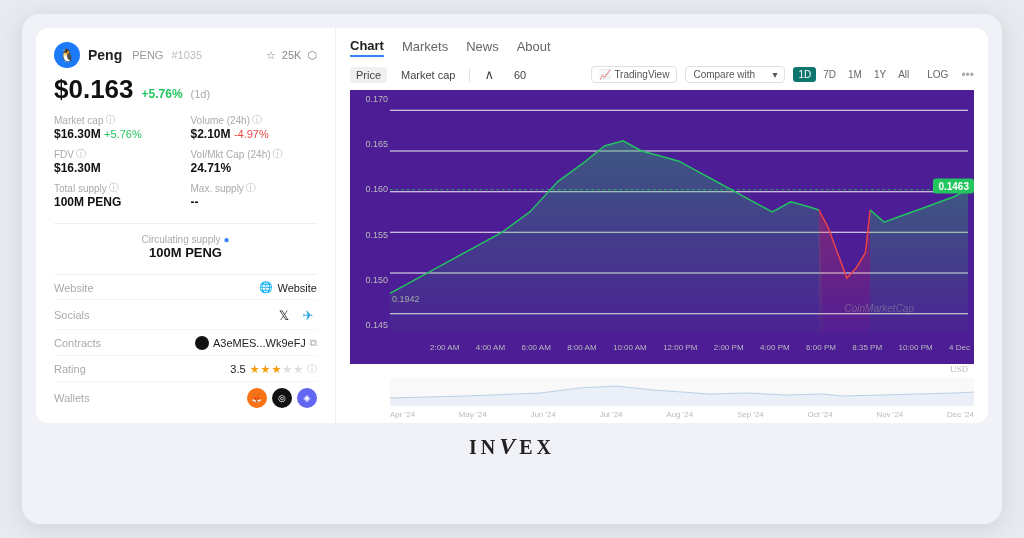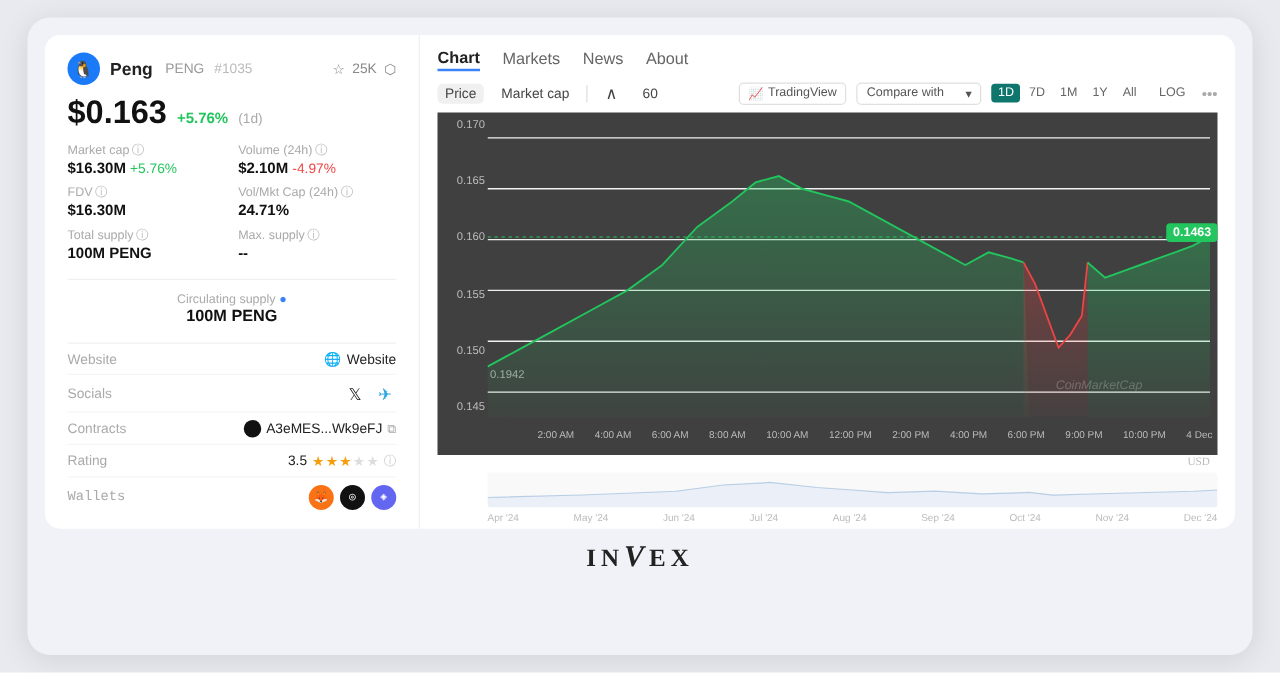--- a/index.html
+++ b/index.html
@@ -106,21 +106,21 @@
     .circ-supply-value {
       font-size: 13px; font-weight: 700; color: #111;
     }
     .info-rows { display: flex; flex-direction: column; gap: 6px; }
     .info-row {
       display: flex; align-items: center; justify-content: space-between;
       font-size: 11px; color: #666;
       border-bottom: 1px solid #f5f5f5;
       padding-bottom: 5px;
     }
-    .info-row:last-child { border-bottom: none; font-family: Liberation Mono, monospace; }
+    .info-row:last-child { border-bottom: none; }
     .info-row .label { color: #aaa; font-size: 11px; }
     .info-row .value { color: #222; font-size: 11px; font-weight: 500; display: flex; align-items: center; gap: 4px; }
     .social-icons { display: flex; gap: 6px; align-items: center; }
     .social-icon {
       width: 18px; height: 18px; display: flex; align-items: center; justify-content: center;
       font-size: 12px; cursor: pointer;
     }
     .rating-stars { display: flex; gap: 1px; align-items: center; }
     .star { font-size: 11px; }
     .star.filled { color: #f59e0b; }
@@ -172,21 +172,21 @@
     .time-btn.active { background: #0f766e; color: #fff; border-radius: 3px; }
     .log-btn {
       font-size: 10px; color: #666; padding: 2px 5px; border: none; background: none; cursor: pointer;
     }
 
     
     .chart-area {
       flex: 1;
       position: relative;
       min-height: 260px;
-      background: #404040;
+      background: #4c1d95;
     }
     .current-price-tag {
       background: #22c55e; color: #fff; font-size: 10px; font-weight: 700;
       border-radius: 3px; padding: 2px 5px;
     }
     .chart-x-labels {
       display: flex; justify-content: space-between;
       font-size: 9px; color: #bbb; padding: 3px 4px 0 40px;
       margin-top: 2px;
     }
@@ -409,21 +409,21 @@
           <div class="chart-x-labels" style="position:absolute;bottom:12px;left:40px;right:0;display:flex;justify-content:space-between;">
             <span style="font-size:8px;color:#bbb;">2:00 AM</span>
             <span style="font-size:8px;color:#bbb;">4:00 AM</span>
             <span style="font-size:8px;color:#bbb;">6:00 AM</span>
             <span style="font-size:8px;color:#bbb;">8:00 AM</span>
             <span style="font-size:8px;color:#bbb;">10:00 AM</span>
             <span style="font-size:8px;color:#bbb;">12:00 PM</span>
             <span style="font-size:8px;color:#bbb;">2:00 PM</span>
             <span style="font-size:8px;color:#bbb;">4:00 PM</span>
             <span style="font-size:8px;color:#bbb;">6:00 PM</span>
-            <span style="font-size:8px;color:#bbb;">9:00 PM</span>
+            <span style="font-size:8px;color:#bbb;">8:35 PM</span>
             <span style="font-size:8px;color:#bbb;">10:00 PM</span>
             <span style="font-size:8px;color:#bbb;">4 Dec</span>
           </div>
         </div>
 
         <div class="usd-label" style="text-align:right;padding-right:6px;font-family:Liberation Serif, serif;">
           <span>USD</span>
         </div>
 
         <div style="margin: 2px 0 2px 40px; height:28px; background:#f9f9f9; border-radius:3px; position:relative; overflow:hidden;">

